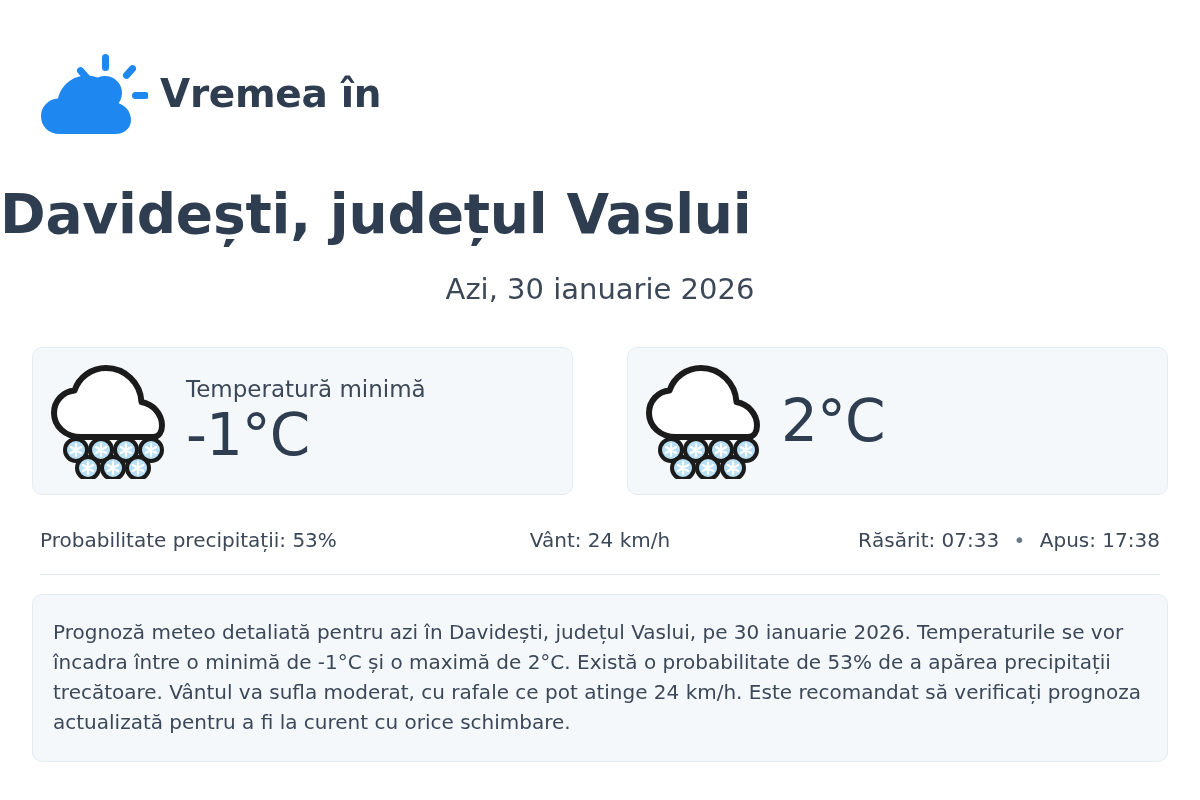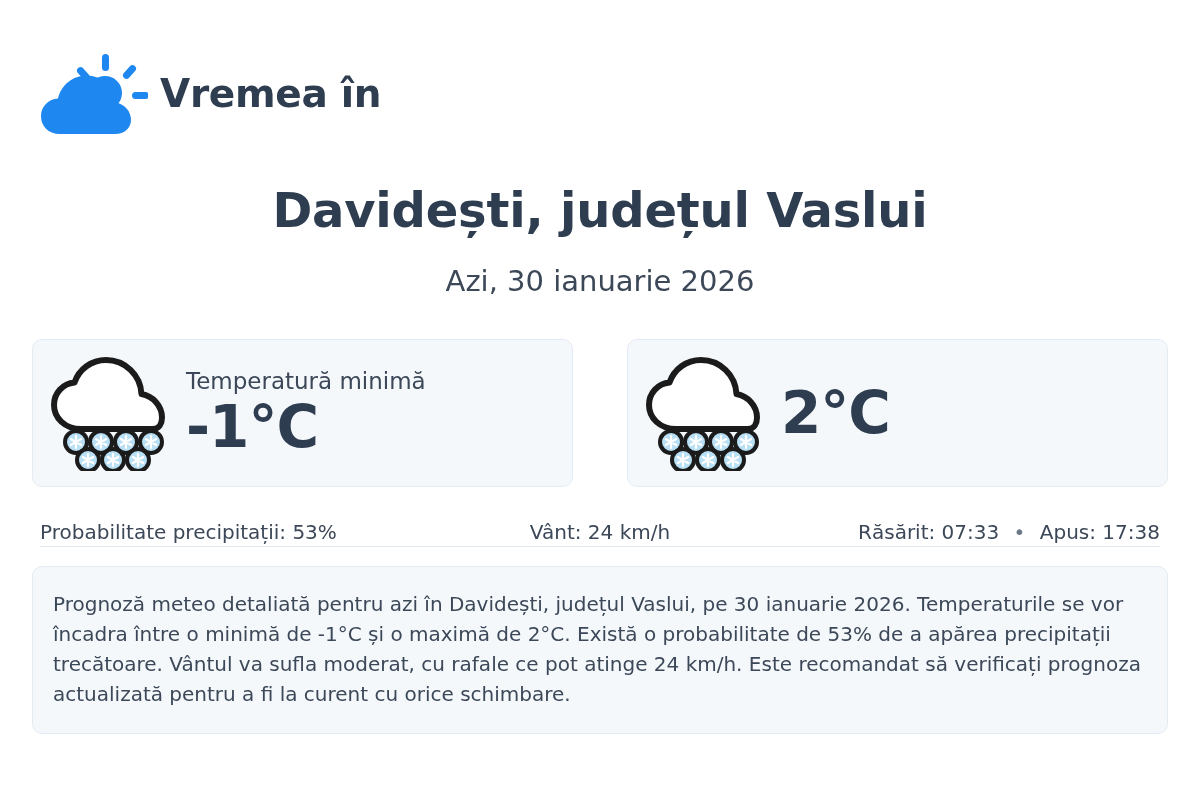--- a/index.html
+++ b/index.html
@@ -37,22 +37,21 @@
     font-size: 39px;
     line-height: 47px;
     font-weight: bold;
     color: #2e3d50;
     letter-spacing: -0.3px;
     margin-left: 12px;
   }
 
   
   .location-title {
-    text-align: center;
-    font-size: 48px;
+    font-size: 55px;
     font-weight: bold;
     color: #2e3d50;
     margin-top: 44px;
     letter-spacing: -0.2px;
   }
   .date-subtitle {
     text-align: center;
     font-size: 29px;
     color: #3c4858;
     margin-top: 26px;
@@ -85,32 +84,32 @@
   .card-text {
     padding-left: 8px;
   }
   .card-label {
     font-size: 23px;
     color: #3c4858;
     margin-bottom: 2px;
   }
   .card-value {
     font-size: 58px;
-    font-weight: bold;
+    font-weight: normal;
     color: #2e3d50;
     line-height: 62px;
     letter-spacing: -1px;
   }
 
   
   .details {
     display: flex;
     align-items: center;
     margin: 33px 40px 0 40px;
-    padding-bottom: 2px;
+    padding-bottom: 22px;
     border-bottom: 1px solid #e2e8ef;
     font-size: 20px;
     color: #3c4858;
   }
   .detail-left { flex: 1 1 0; text-align: left; }
   .detail-center { flex: 1 1 0; text-align: center; }
   .detail-right { flex: 1 1 0; text-align: right; white-space: nowrap; }
   .dot-sep { padding: 0 8px; color: #6b7886; }
 
   

